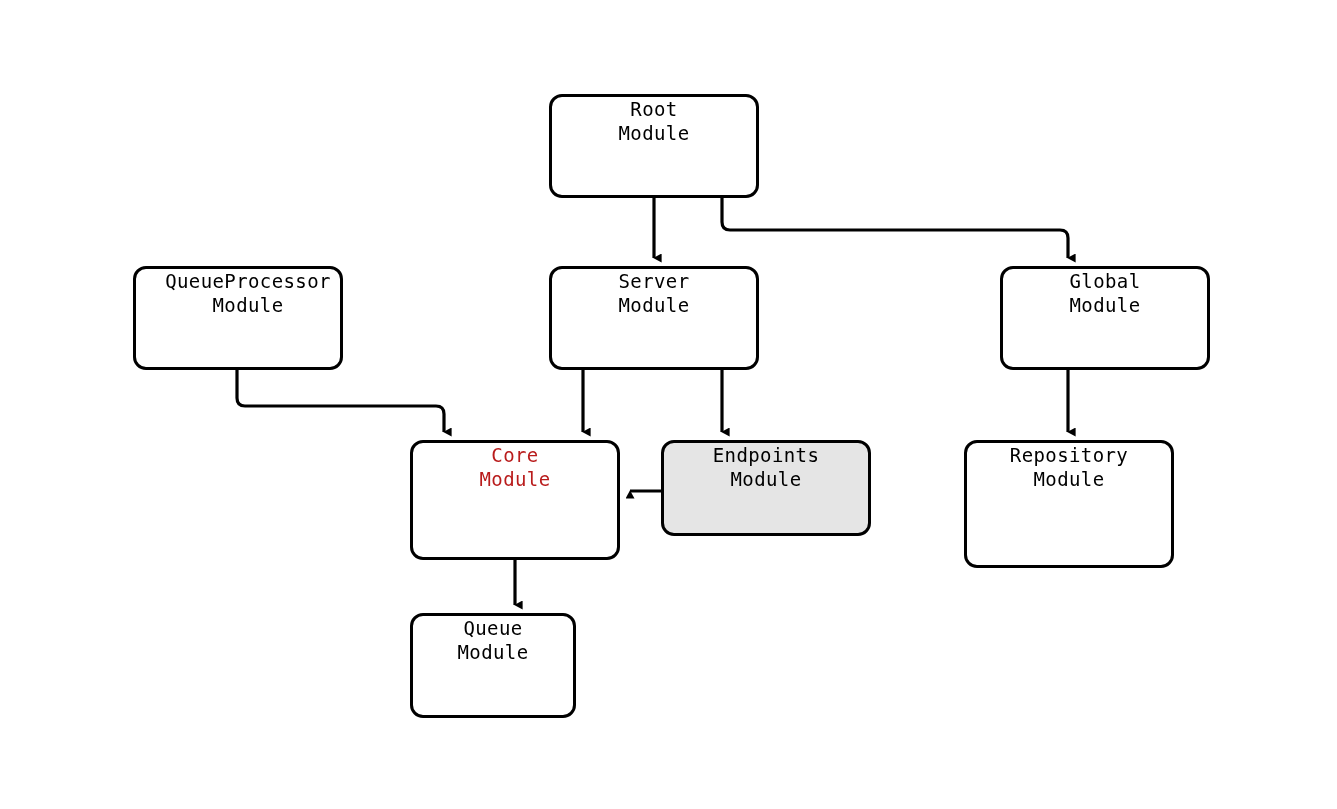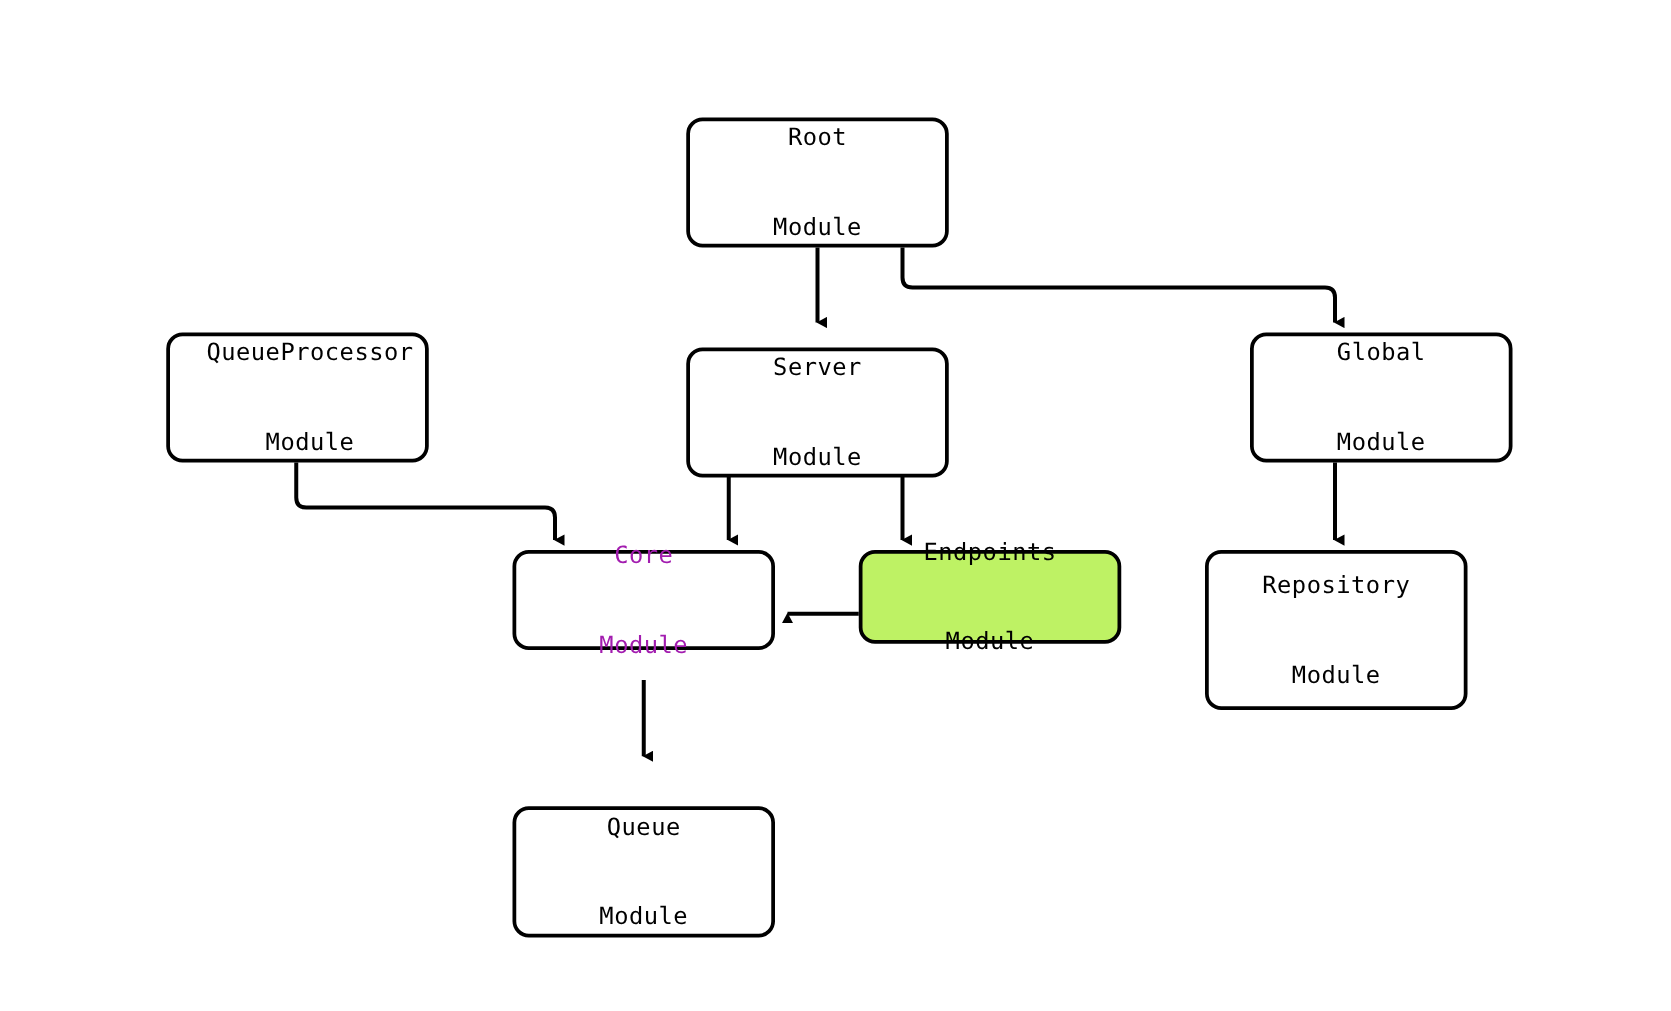--- a/index.html
+++ b/index.html
@@ -26,28 +26,27 @@
   }
   .node {
     position: absolute;
     box-sizing: border-box;
     background: #ffffff;
     border: 3.2px solid #000000;
     border-radius: 13px;
     display: flex;
     flex-direction: column;
     align-items: center;
-    justify-content: center;
+    justify-content: flex-start;
     text-align: center;
     color: #000000;
     font-size: 19px;
     line-height: 1.28;
     letter-spacing: 0.4px;
     z-index: 2;
-    gap: 47px;
   }
   .node-line {
     display: block;
     white-space: pre;
   }
 </style>
 </head>
 <body>
 
 <div id="canvas">
@@ -75,39 +74,39 @@
 
   <div id="nodes">
       <div class="node" style="left: 549px; top: 94px; width: 210px; height: 104px; border-color: rgb(0, 0, 0); background: rgb(255, 255, 255); color: rgb(0, 0, 0);">
         <span class="node-line">Root</span>
         <span class="node-line">Module</span>
       </div>
       <div class="node" style="left: 133px; top: 266px; width: 210px; height: 104px; border-color: rgb(0, 0, 0); background: rgb(255, 255, 255); color: rgb(0, 0, 0); padding-left: 20px;">
         <span class="node-line">QueueProcessor</span>
         <span class="node-line">Module</span>
       </div>
-      <div class="node" style="left: 549px; top: 266px; width: 210px; height: 104px; border-color: rgb(0, 0, 0); background: rgb(255, 255, 255); color: rgb(0, 0, 0); margin-top: 12px;">
+      <div class="node" style="left: 549px; top: 266px; width: 210px; height: 104px; border-color: rgb(0, 0, 0); background: rgb(255, 255, 255); color: rgb(0, 0, 0);">
         <span class="node-line">Server</span>
         <span class="node-line">Module</span>
       </div>
       <div class="node" style="left: 1000px; top: 266px; width: 210px; height: 104px; border-color: rgb(0, 0, 0); background: rgb(255, 255, 255); color: rgb(0, 0, 0);">
         <span class="node-line">Global</span>
         <span class="node-line">Module</span>
       </div>
-      <div class="node" style="left: 410px; top: 440px; width: 210px; height: 80px; border-color: rgb(0, 0, 0); background: rgb(255, 255, 255); color: #a21caf;">
+      <div class="node" style="left: 410px; top: 440px; width: 210px; height: 120px; border-color: rgb(0, 0, 0); background: rgb(255, 255, 255); color: #b91c1c;">
         <span class="node-line">Core</span>
         <span class="node-line">Module</span>
       </div>
-      <div class="node" style="left: 687px; top: 440px; width: 210px; height: 75px; border-color: rgb(0, 0, 0); background: #bef264; color: rgb(0, 0, 0);">
+      <div class="node" style="left: 661px; top: 440px; width: 210px; height: 96px; border-color: rgb(0, 0, 0); background: #e5e5e5; color: rgb(0, 0, 0);">
         <span class="node-line">Endpoints</span>
         <span class="node-line">Module</span>
       </div>
       <div class="node" style="left: 964px; top: 440px; width: 210px; height: 128px; border-color: rgb(0, 0, 0); background: rgb(255, 255, 255); color: rgb(0, 0, 0);">
         <span class="node-line">Repository</span>
         <span class="node-line">Module</span>
       </div>
-      <div class="node" style="left: 410px; top: 613px; width: 210px; height: 105px; border-color: rgb(0, 0, 0); background: rgb(255, 255, 255); color: rgb(0, 0, 0); margin-top: 32px;">
+      <div class="node" style="left: 410px; top: 613px; width: 166px; height: 105px; border-color: rgb(0, 0, 0); background: rgb(255, 255, 255); color: rgb(0, 0, 0);">
         <span class="node-line">Queue</span>
         <span class="node-line">Module</span>
       </div>
     </div>
 
 </div>
 
 </body></html>

